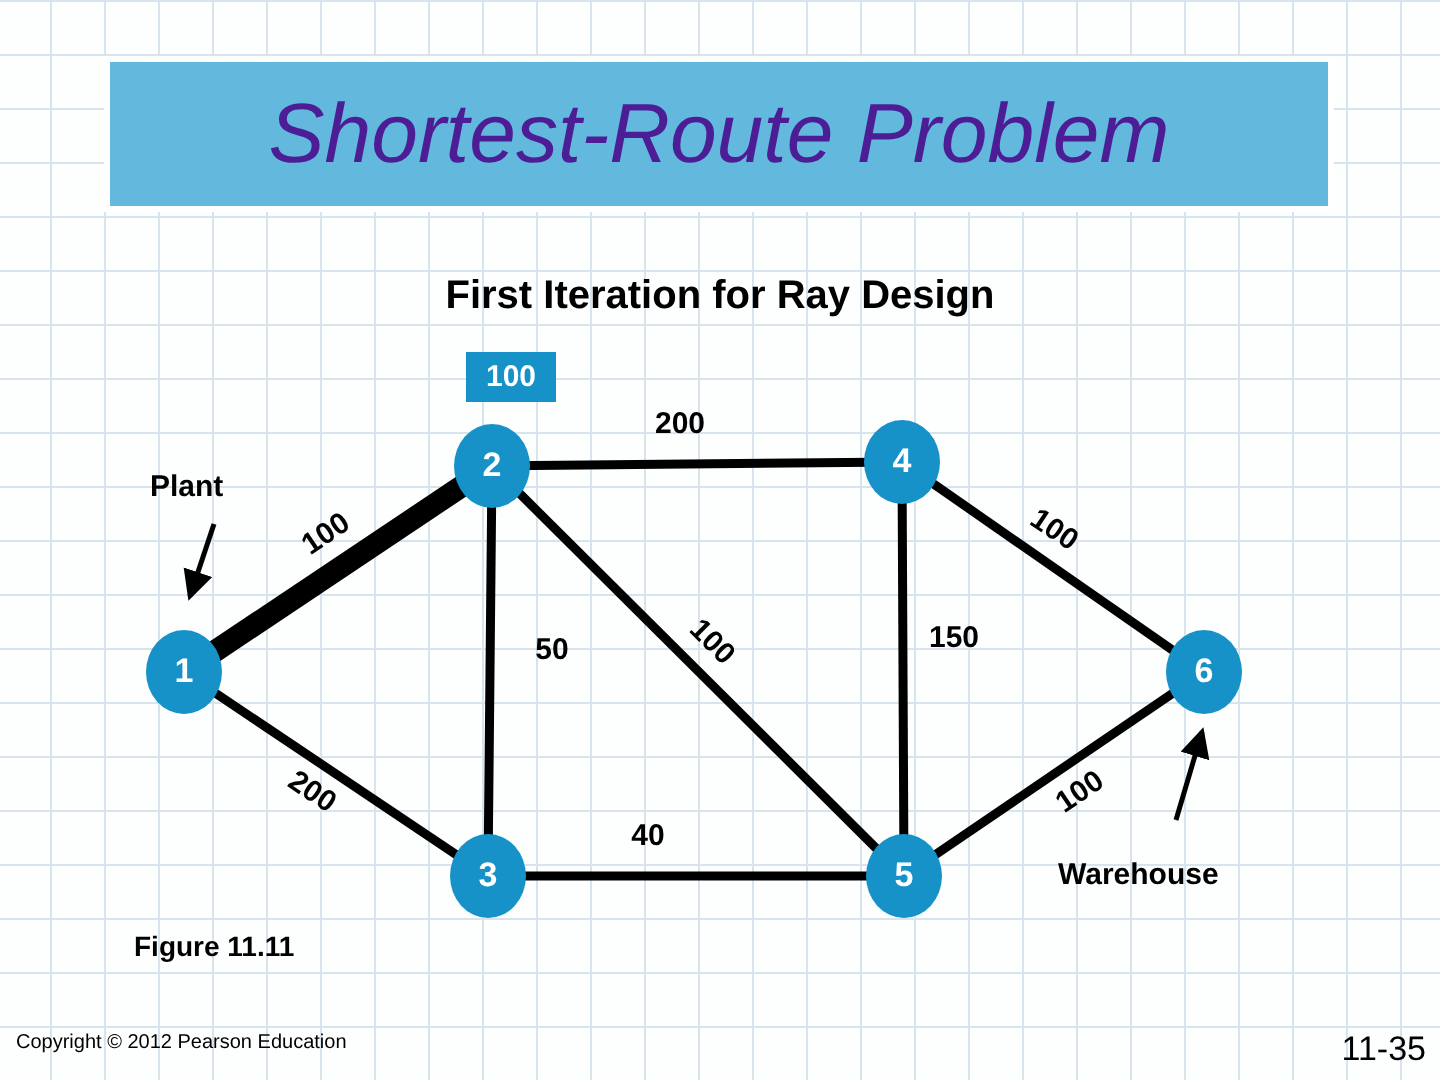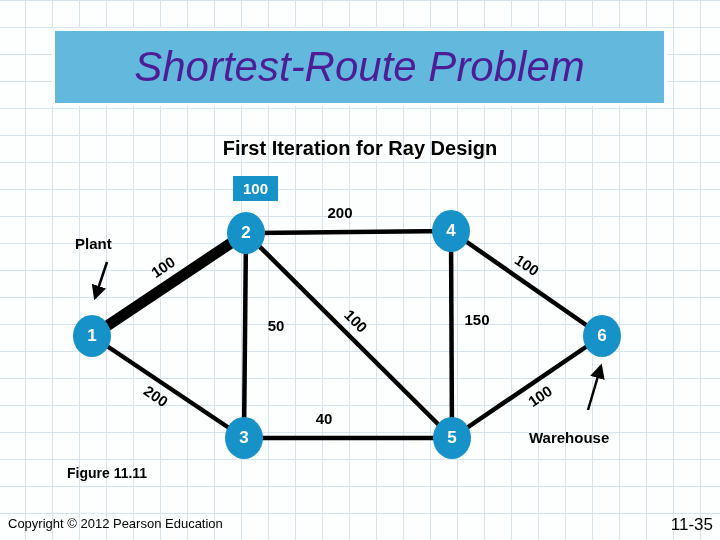--- a/index.html
+++ b/index.html
@@ -95,21 +95,21 @@
   .figure-label {
     position: absolute;
     left: 67px; top: 465px;
     font-size: 14px;
     font-weight: bold;
     color: #000;
   }
   .copyright {
     position: absolute;
     left: 8px; top: 516px;
-    font-size: 13px;
+    font-size: 10px;
     color: #000;
   }
   .page-number {
     position: absolute;
     right: 7px; top: 515px;
     font-size: 17px;
     color: #000;
     text-align: right;
   }
 </style>

